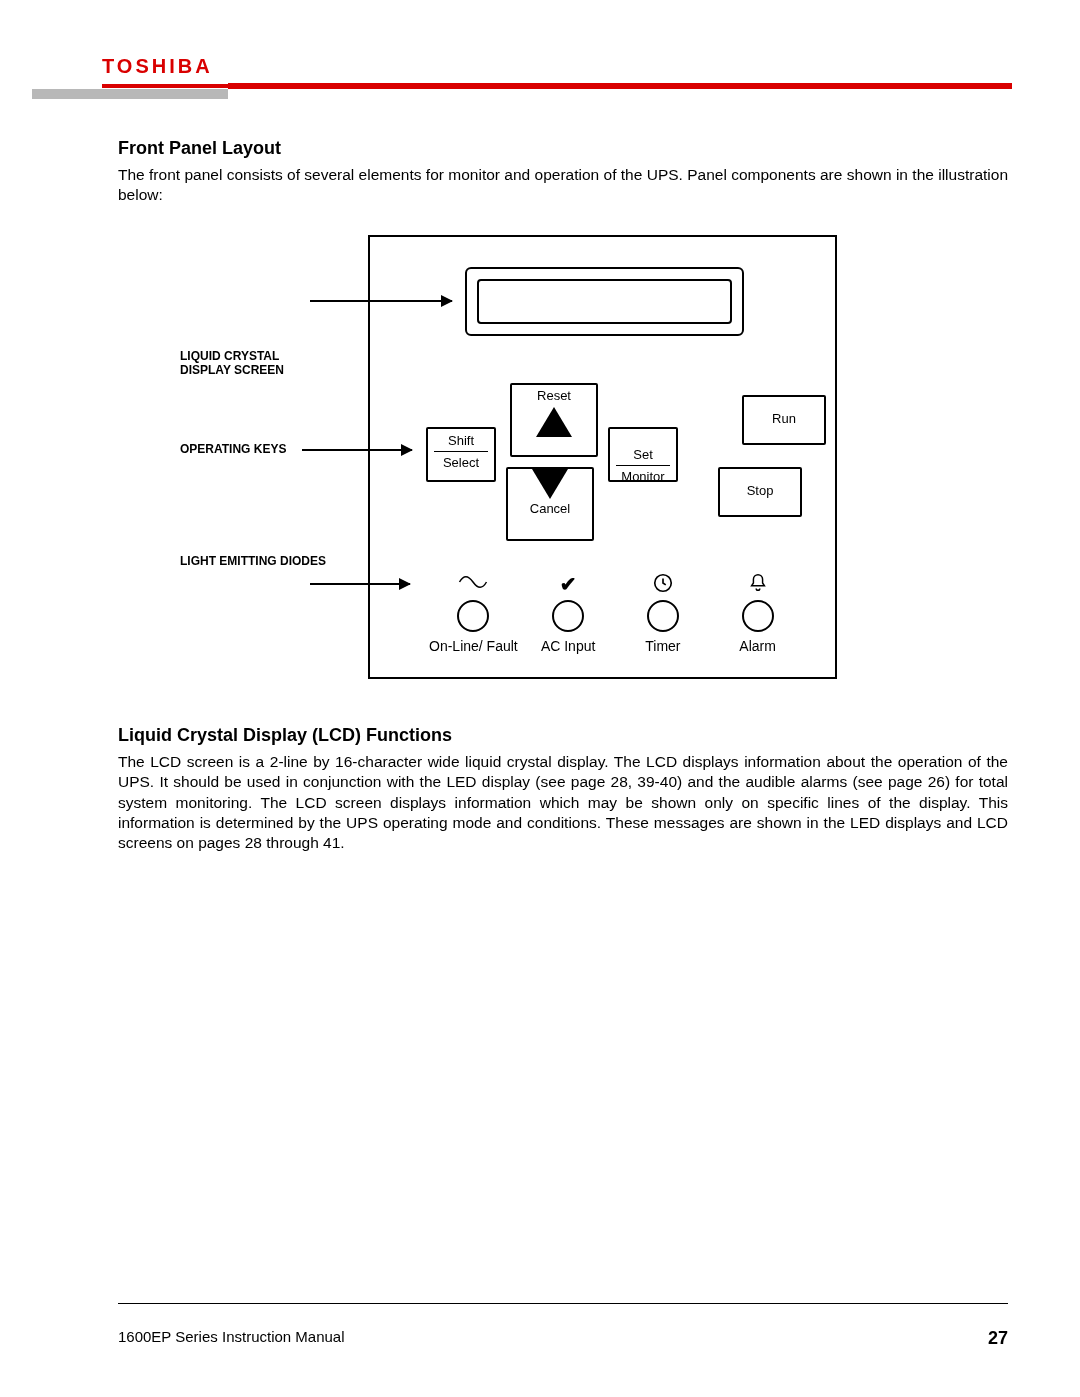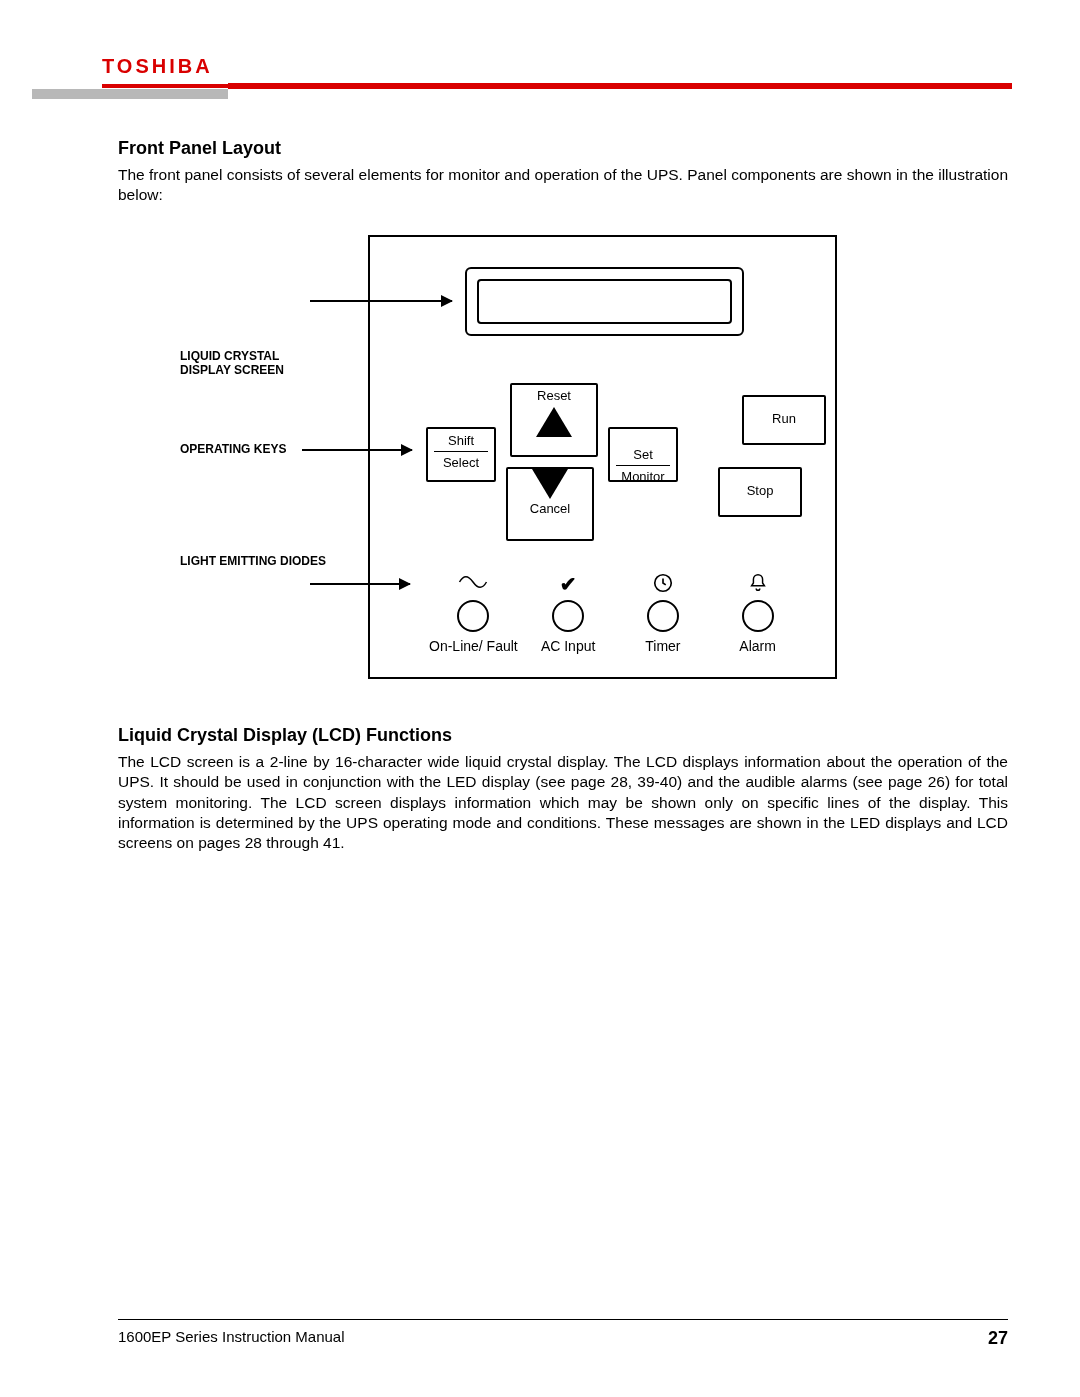--- a/index.html
+++ b/index.html
@@ -183,21 +183,21 @@
     border-left: 12px solid #000;
     border-top: 6px solid transparent;
     border-bottom: 6px solid transparent;
   }
   .footer {
     position: absolute;
     bottom: 48px;
     left: 118px;
     right: 72px;
     border-top: 1px solid #000;
-    padding-top: 8px;
+    padding-top: 24px;
     font-size: 15px;
   }
   .footer .pg {
     float: right;
     font-weight: bold;
     font-size: 18px;
   }
   svg.icon-sine { width: 30px; height: 20px; }
 </style>
 </head>

